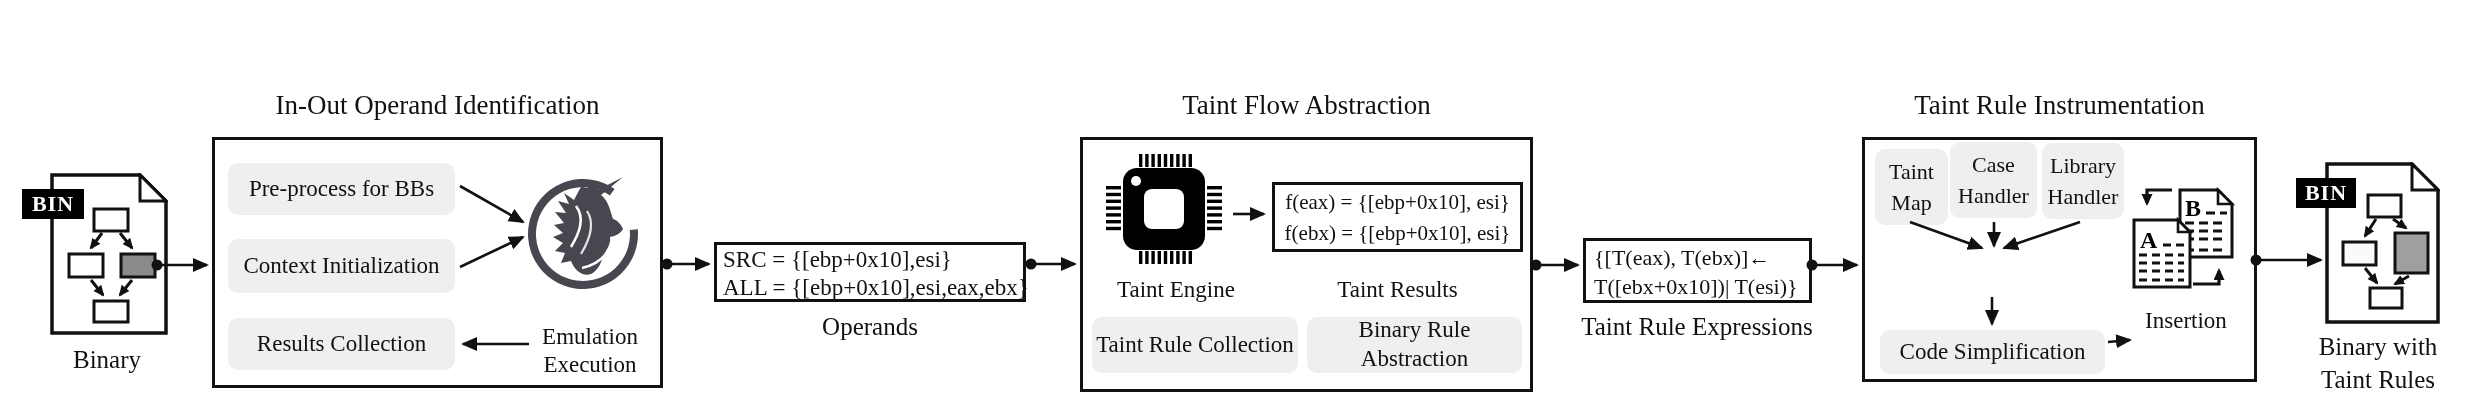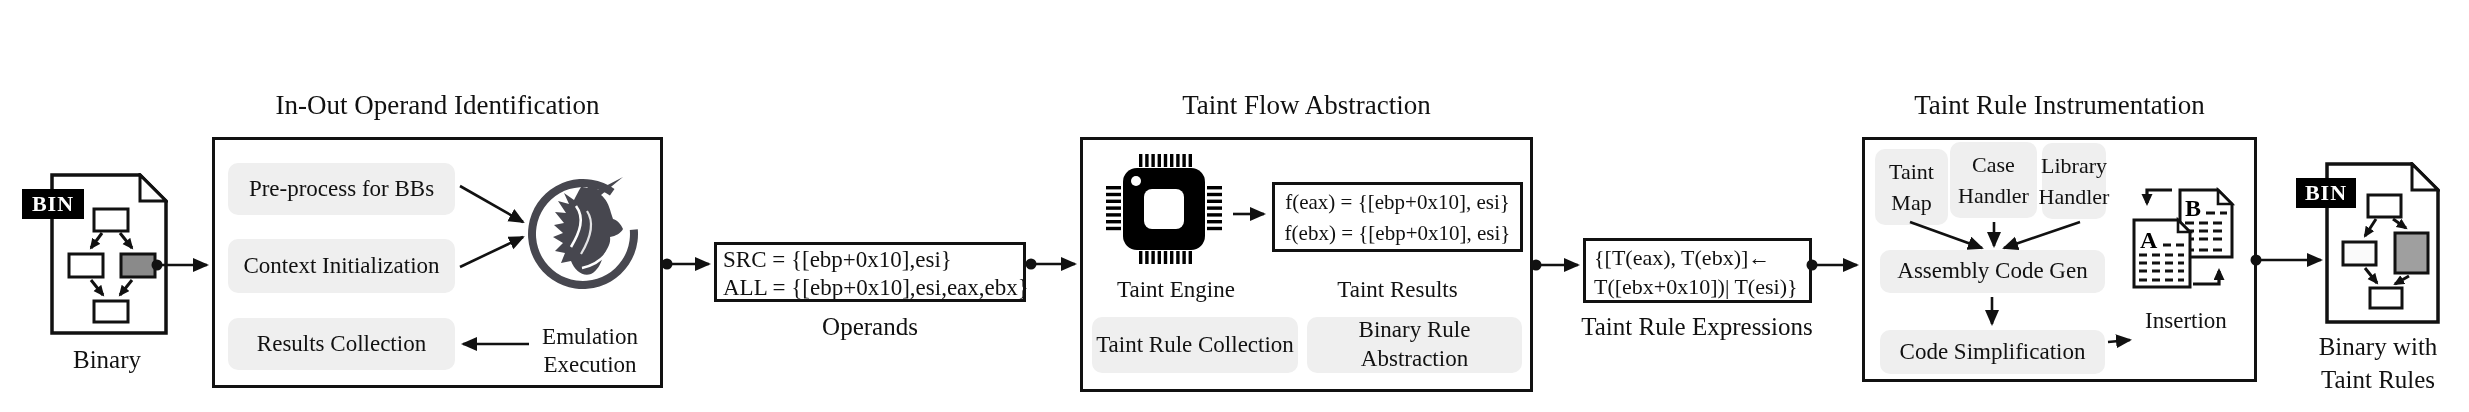--- a/index.html
+++ b/index.html
@@ -159,28 +159,27 @@
       <span style="display:block">Taint</span>
       <span style="display:block">Map</span>
     </div>
   </div>
   <div class="step" style="left:1950px;top:142px;width:87px;height:76px;font-size:22px;line-height:31px;">
     <div>
       <span style="display:block">Case</span>
       <span style="display:block">Handler</span>
     </div>
   </div>
-  <div class="step" style="left:2042px;top:143px;width:64px;height:76px;font-size:22px;line-height:31px;">
+  <div class="step" style="left:2042px;top:143px;width:82px;height:76px;font-size:22px;line-height:31px;">
     <div>
       <span style="display:block">Library</span>
       <span style="display:block">Handler</span>
     </div>
   </div>
 
-  <div class="step" style="left:1880px;top:250px;width:225px;height:43px;">Assembly Code Gen</div>
   <div class="step" style="left:1880px;top:330px;width:225px;height:44px;">Code Simplification</div>
 
   <svg class="icon" style="left:2132px;top:187px;" width="106" height="103" viewBox="0 0 106 103">
     <defs>
       <marker id="mdo" markerUnits="userSpaceOnUse" markerWidth="14" markerHeight="13" refX="9" refY="5.5" orient="auto">
         <path d="M0,0 L12,5.5 L0,11 Z" fill="#111"></path>
       </marker>
     </defs>
     <path d="M48,3 H86 L100,17 V70 H48 Z" fill="#fff" stroke="#111" stroke-width="3"></path>
     <path d="M86,3 V17 H100 Z" fill="#fff" stroke="#111" stroke-width="2.6"></path>

